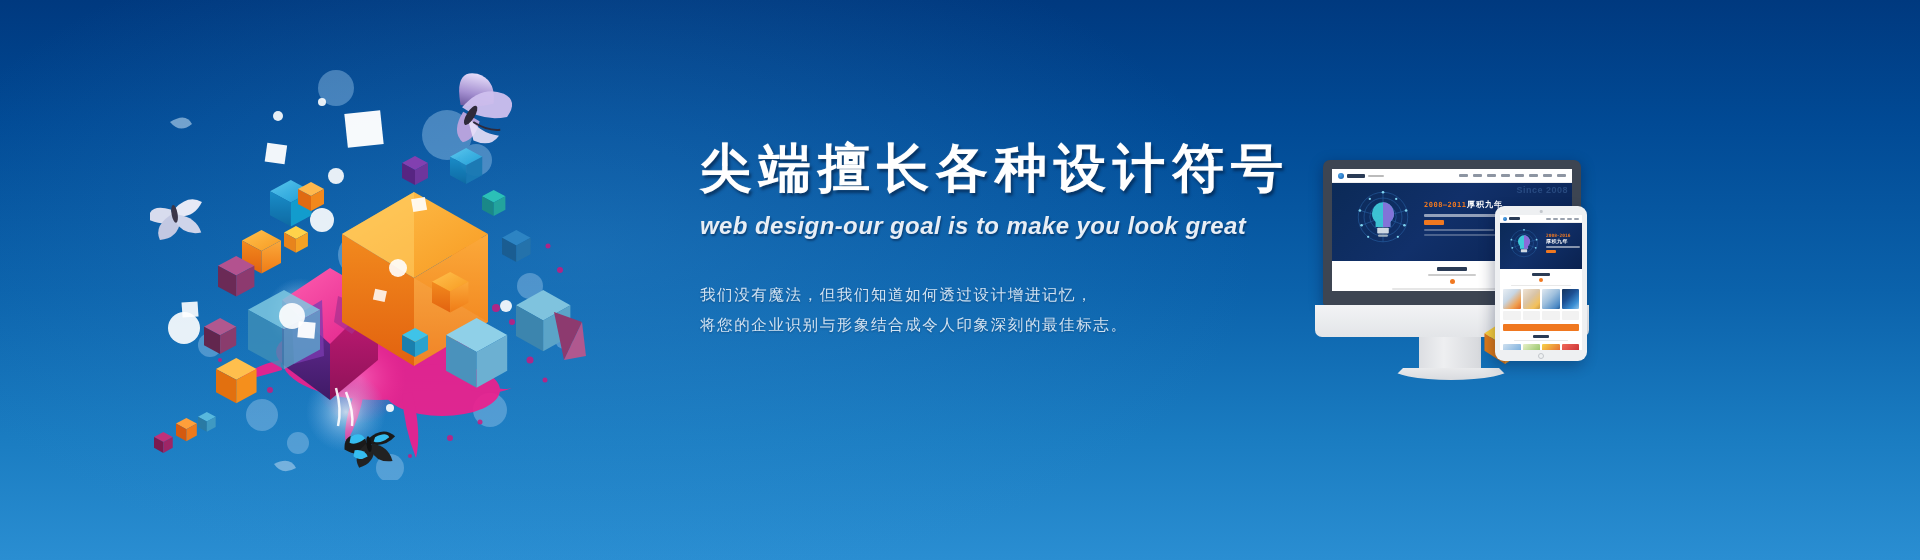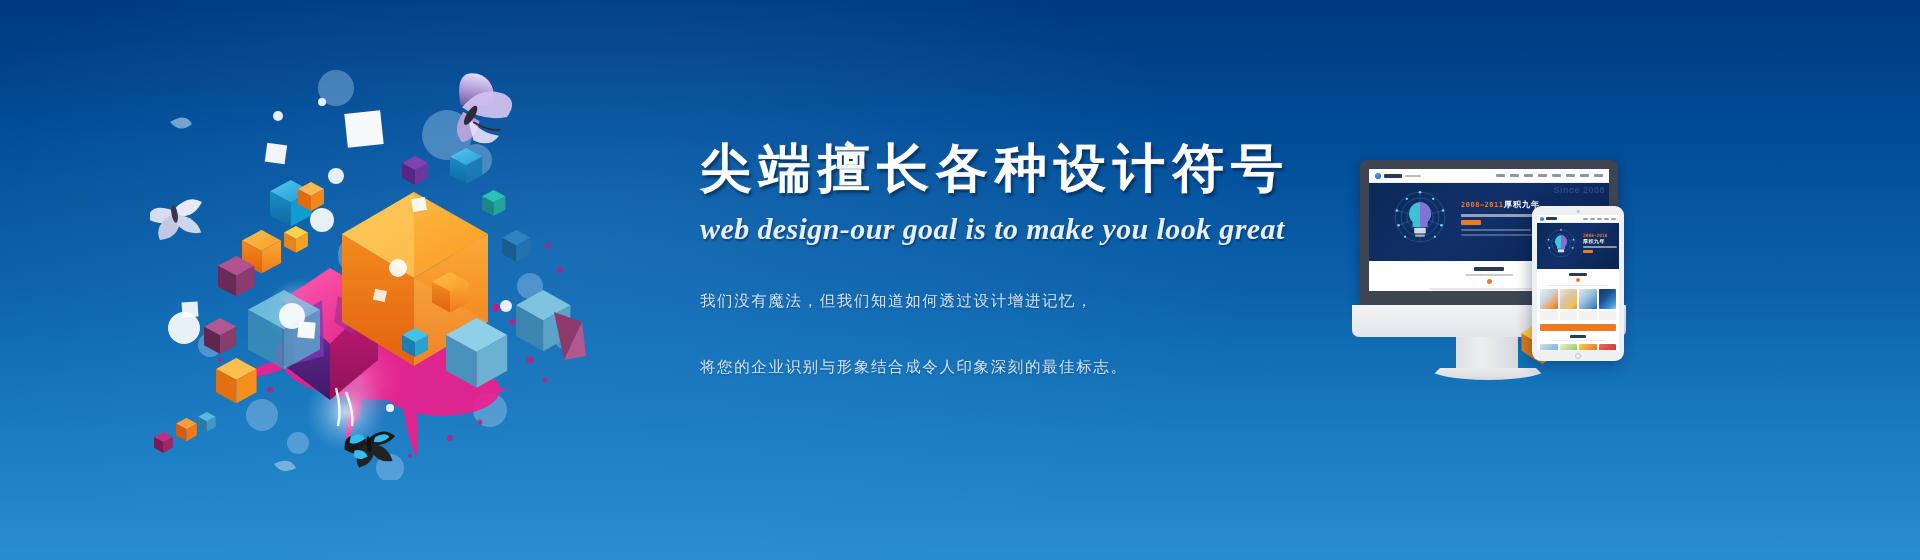--- a/index.html
+++ b/index.html
@@ -29,36 +29,35 @@
   
   .copy { position:absolute; left:700px; top:140px; width:600px; }
 
   .headline {
     font-size:52px; font-weight:bold; color:#ffffff;
     letter-spacing:7px; line-height:1.08; white-space:nowrap;
     text-shadow:2px 3px 3px rgba(0,20,50,.55), 0 0 1px rgba(255,255,255,.6);
   }
   .subhead {
     margin-top:16px;
-    font-family:Liberation Serif, serif;
+    font-family:Liberation Sans, sans-serif;
     font-style:italic; font-weight:bold;
-    font-size:30px; color:#e8eef5; letter-spacing:.4px;
+    font-size:24px; color:#e8eef5; letter-spacing:.4px;
     text-shadow:1px 2px 2px rgba(0,20,50,.45);
     white-space:nowrap;
   }
   .para { margin-top:40px; }
   .para p {
     font-size:15.5px; color:#d3e3f2; letter-spacing:1.6px;
     line-height:30px; white-space:nowrap;
     text-shadow:0 1px 2px rgba(0,25,60,.35);
-    margin-top:36px;
-  }
-
-  
-  .devices { position:absolute; left:1360px; top:160px; width:330px; height:230px; }
+  }
+
+  
+  .devices { position:absolute; left:1323px; top:160px; width:330px; height:230px; }
 
   
   .monitor { position:absolute; left:0; top:0; width:258px; height:145px; }
   .mon-bezel {
     position:absolute; inset:0; background:#3d4552;
     border-radius:7px 7px 2px 2px; padding:9px 9px 14px 9px;
     box-shadow:0 4px 14px rgba(0,10,35,.35);
   }
   .mon-screen {
     width:100%; height:100%; background:#ffffff; overflow:hidden; position:relative;

